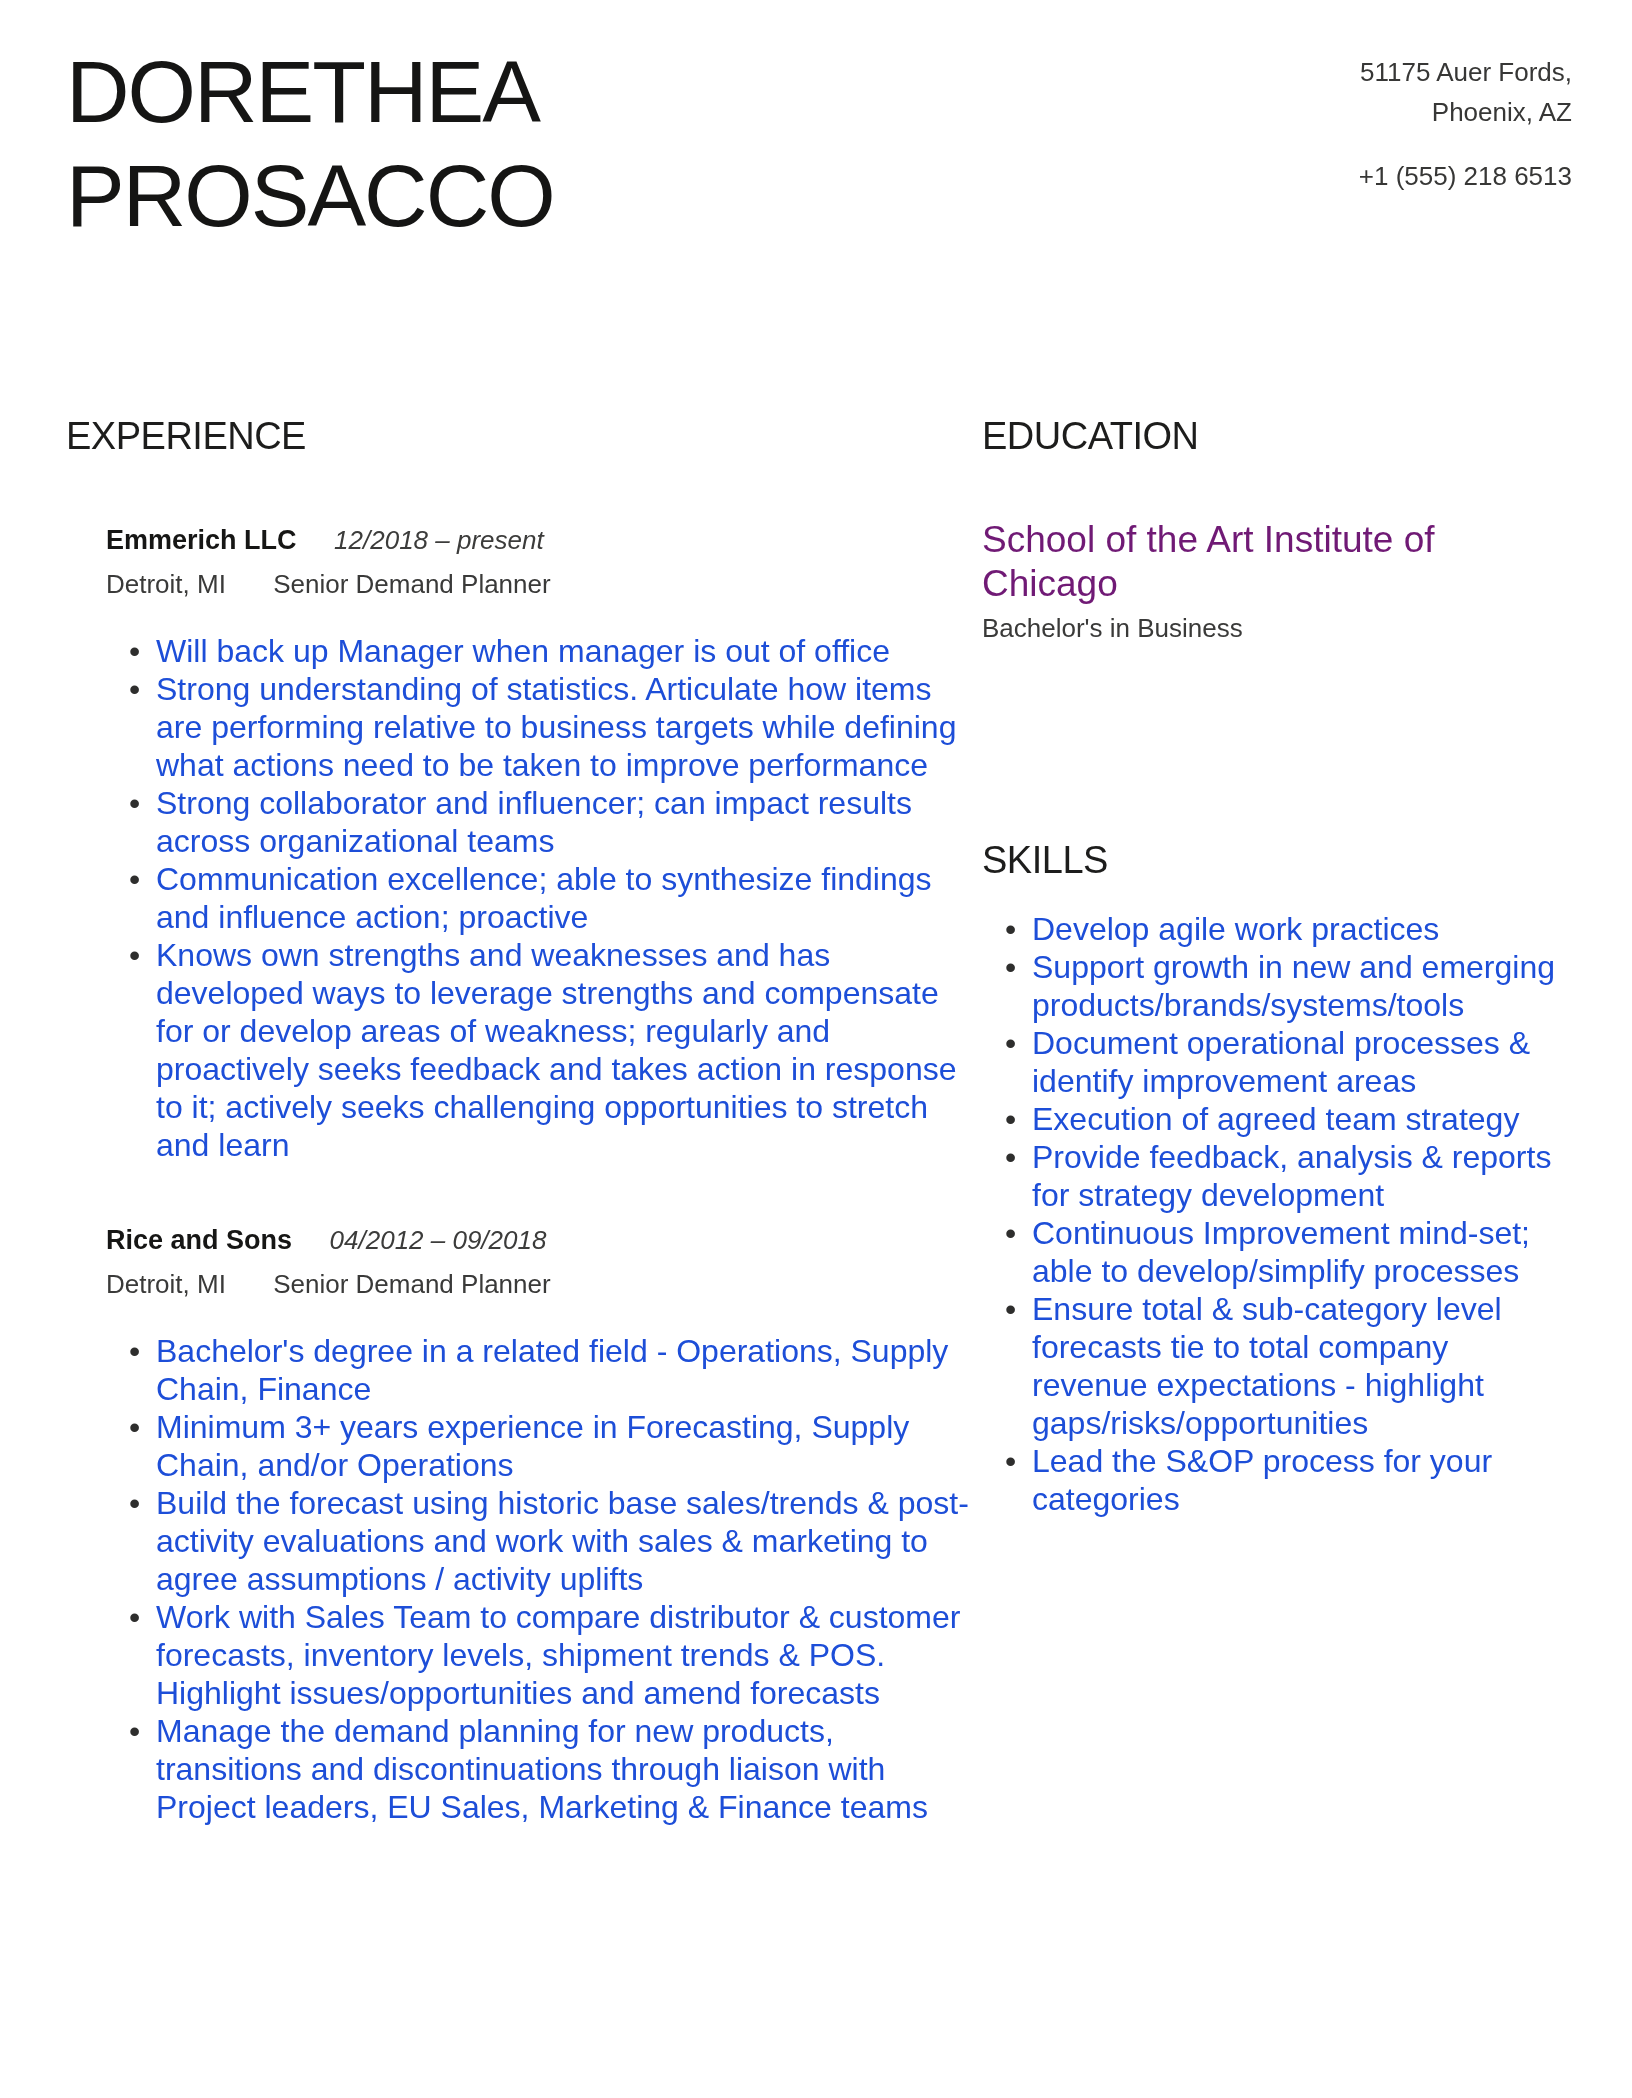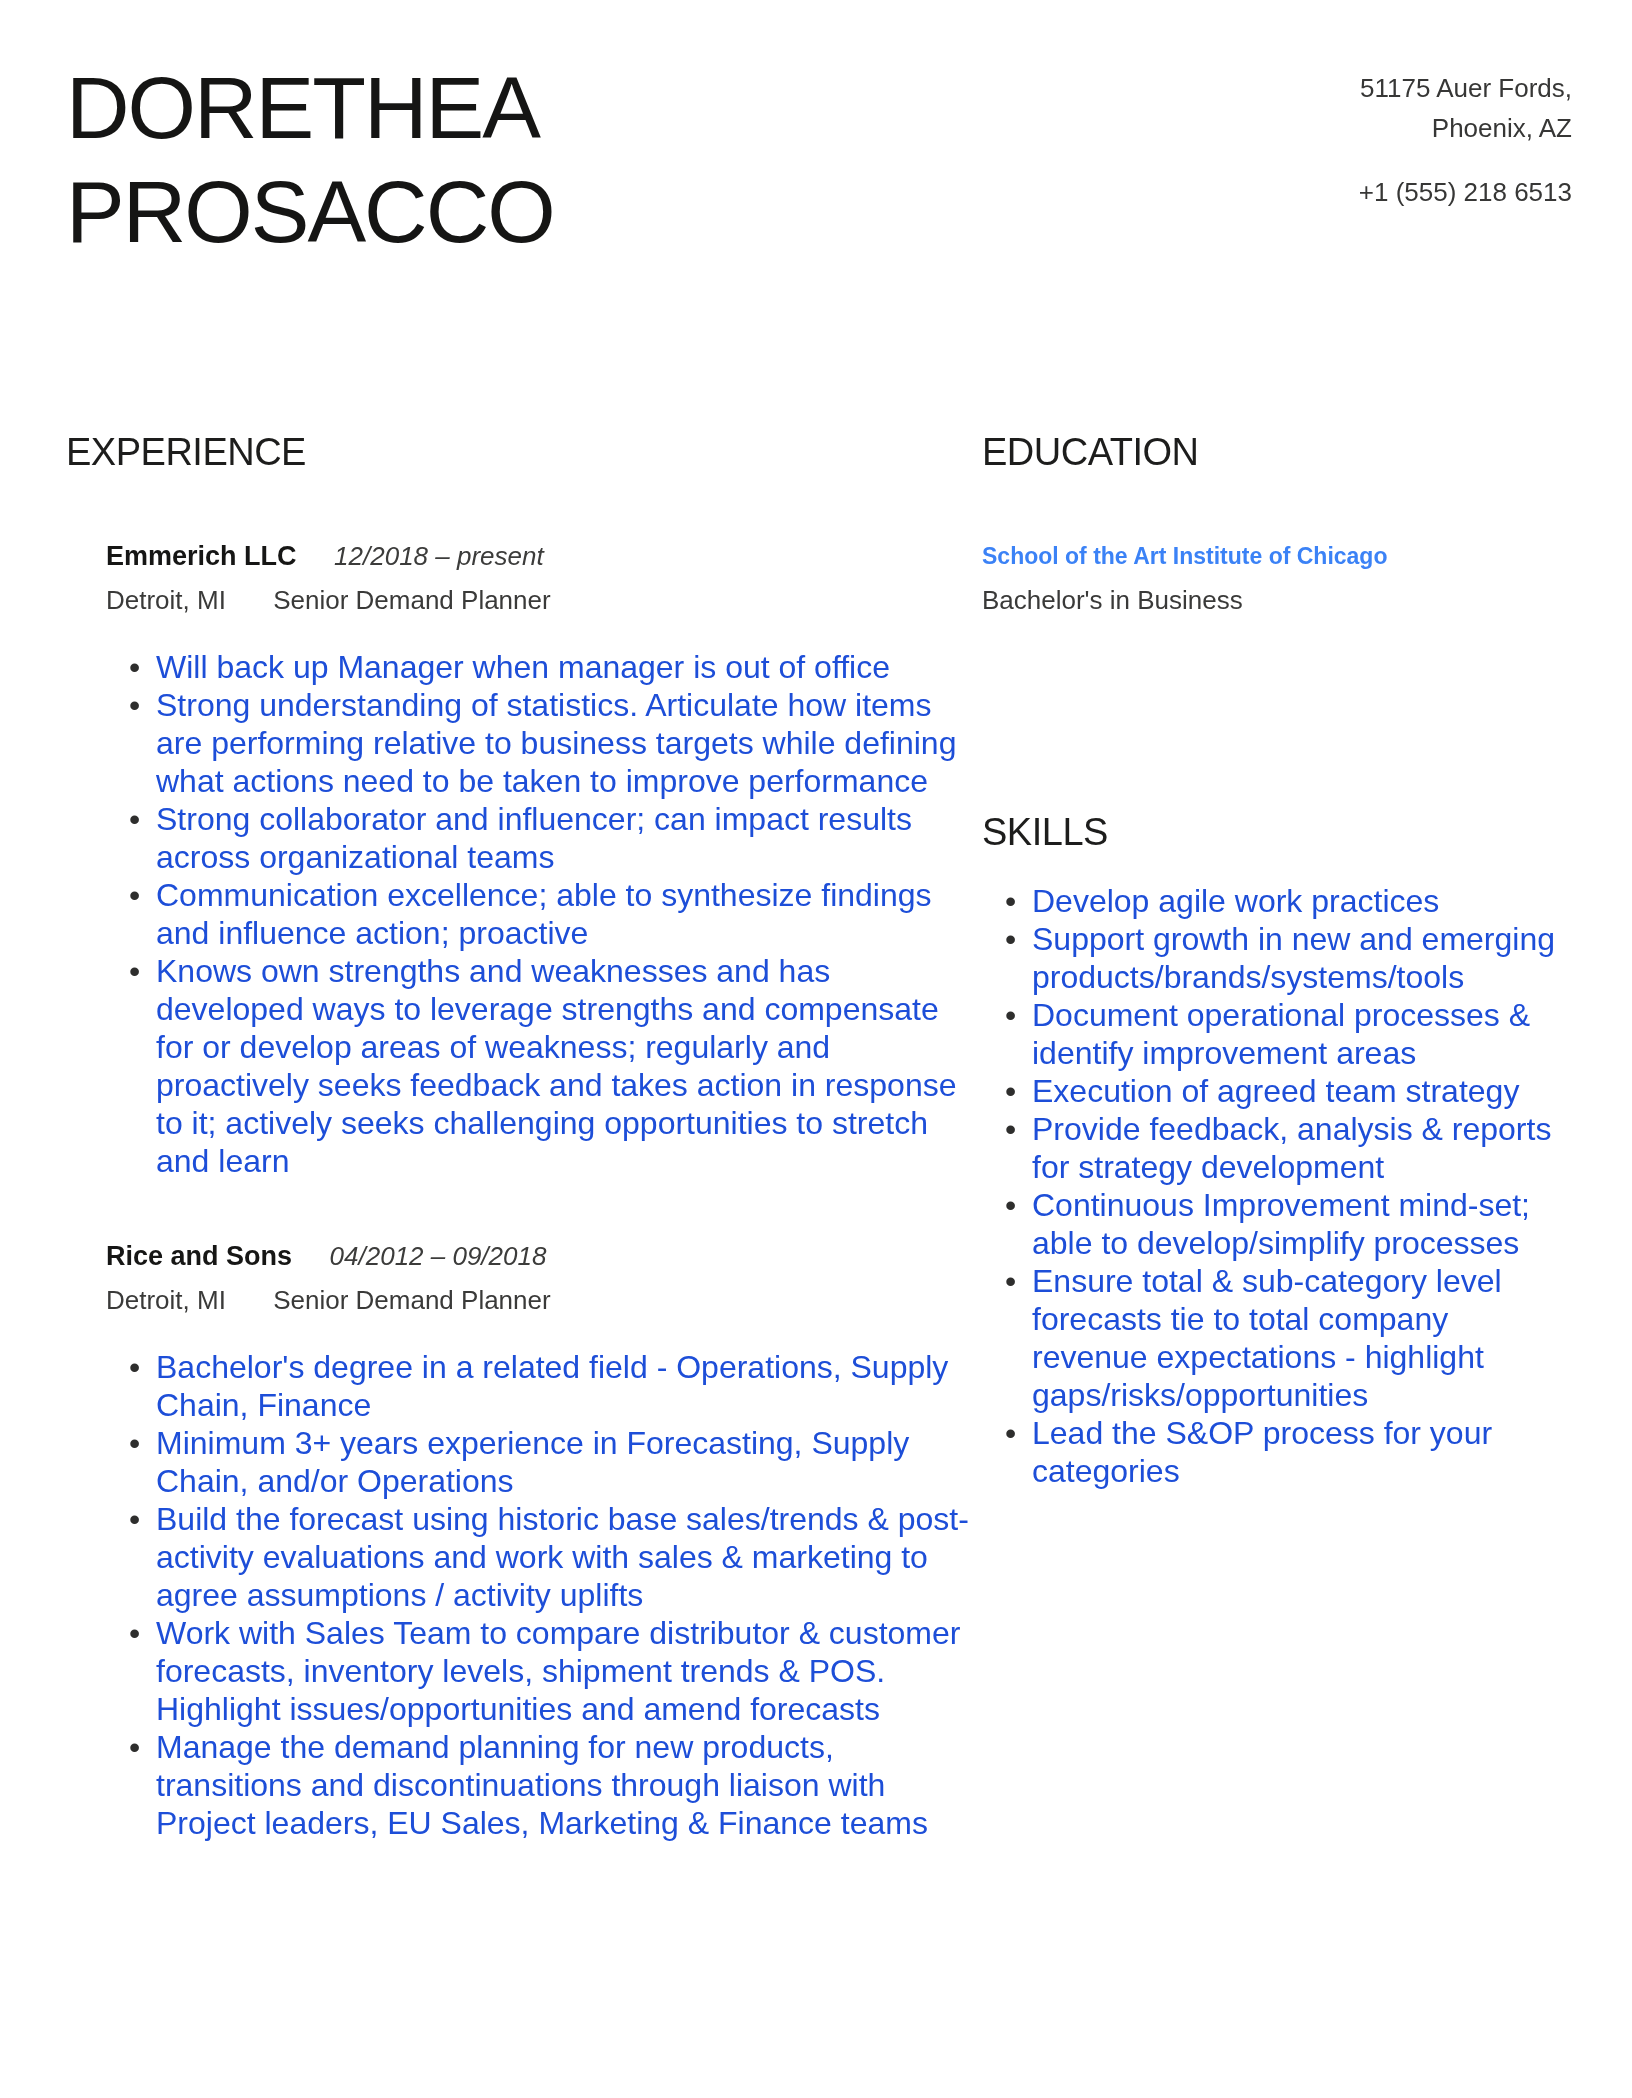--- a/index.html
+++ b/index.html
@@ -4,21 +4,21 @@
 <style>
   * { box-sizing: border-box; }
   html, body { margin: 0; padding: 0; background: #ffffff; }
   .page {
     position: relative;
     width: 1632px;
     height: 2098px;
     background: #ffffff;
     font-family: "Liberation Sans", "DejaVu Sans", sans-serif;
     color: #3f3e3e;
-    padding: 56px 60px 0 66px;
+    padding: 40px 60px 0 66px;
     overflow: hidden;
   }
 
   
   .header { display: flex; justify-content: space-between; align-items: flex-start; }
   .name {
     margin: 0;
     font-size: 88px;
     line-height: 104px;
     letter-spacing: -2px;
@@ -70,21 +70,21 @@
   }
   ul.bullets li::before {
     content: "\2022";
     position: absolute;
     left: -27px;
     color: #2e2e2d;
   }
 
   
   .edu-entry { margin-top: 62px; }
-  .school { font-size: 23px; line-height: 44px; font-weight: 700; color: #3b82f6; }
+  .school { font-size: 37px; line-height: 44px; font-weight: 400; color: #701a75; }
   .degree { font-size: 26px; line-height: 44px; color: #3a3a39; }
 
   
   .skills-section { margin-top: 190px; }
   .skills-section ul.bullets { margin-top: 30px; }
 </style>
 </head>
 <body>
 
 <div class="page">

